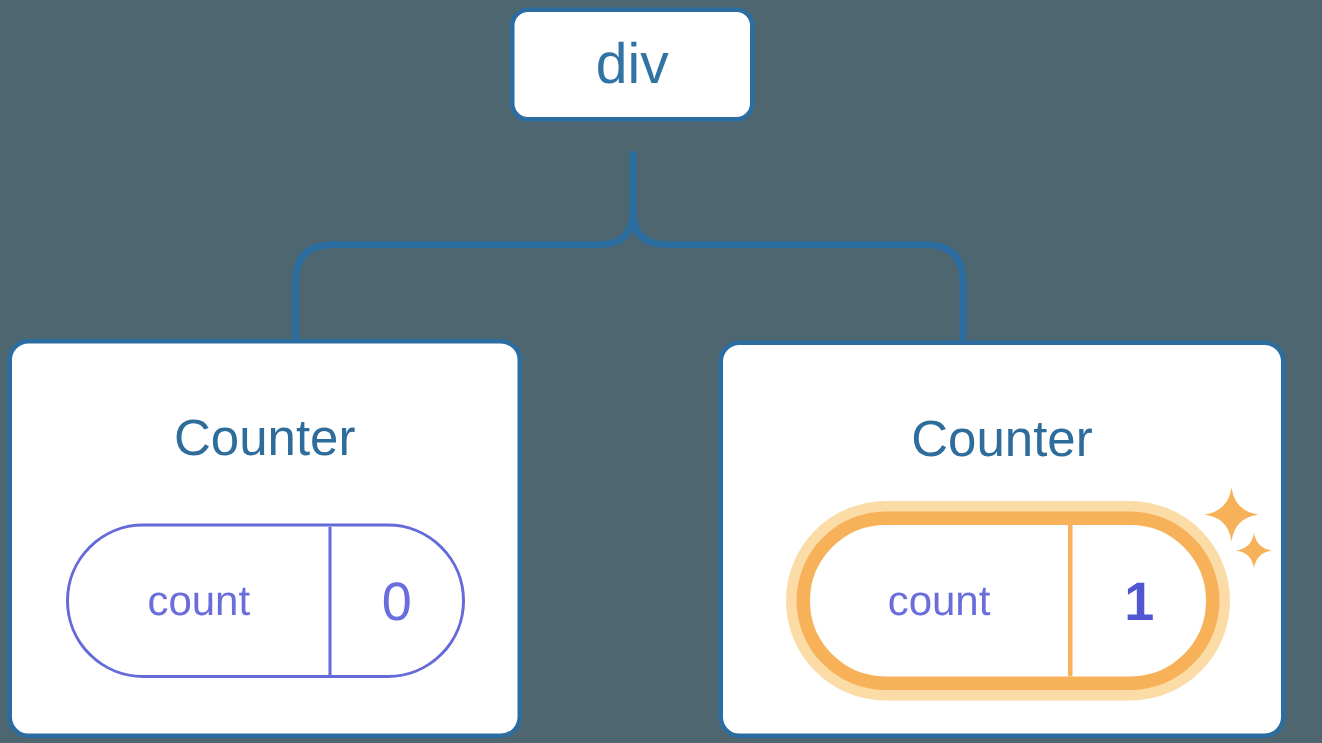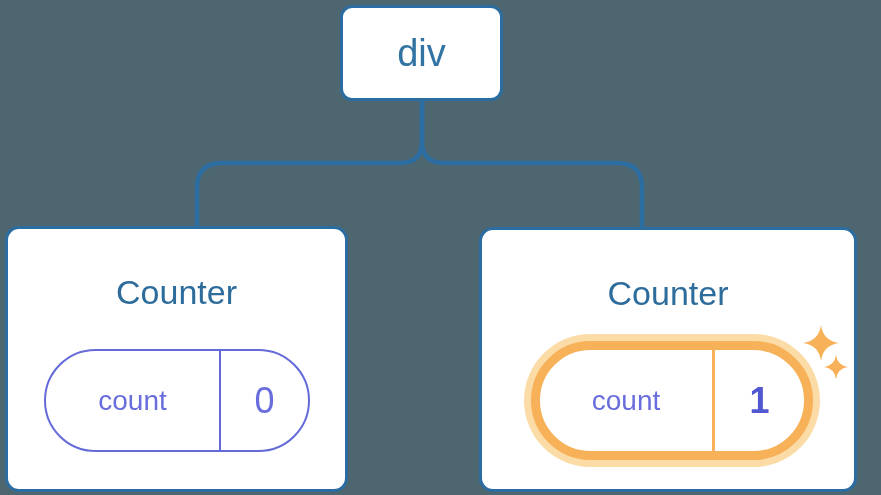--- a/index.html
+++ b/index.html
@@ -18,21 +18,21 @@
   body{
     background:var(--background);
     font-family:"Liberation Sans","DejaVu Sans",sans-serif;
     width:881px;height:495px;overflow:hidden;
   }
   .canvas{position:relative;width:881px;height:495px;background:var(--background);}
   .connector{position:absolute;left:0;top:0;width:881px;height:495px;}
   .connector path{stroke:var(--line);stroke-width:4.5;fill:none;}
 
   .node-root{
-    position:absolute;left:340px;top:5px;width:163px;height:96px;
+    position:absolute;left:340px;top:5px;width:163px;height:76px;
     background:var(--card-bg);border:3.5px solid var(--line);border-radius:12px;
     box-sizing:border-box;display:flex;align-items:center;justify-content:center;
   }
   .node-root .label{font-size:38px;color:var(--node-text);font-weight:500;}
 
   .card{
     position:absolute;background:var(--card-bg);
     border:3px solid var(--line);border-radius:14px;box-sizing:border-box;padding-left:12px;
   }
   .card.left{left:5px;top:226px;width:343px;height:266px;}

